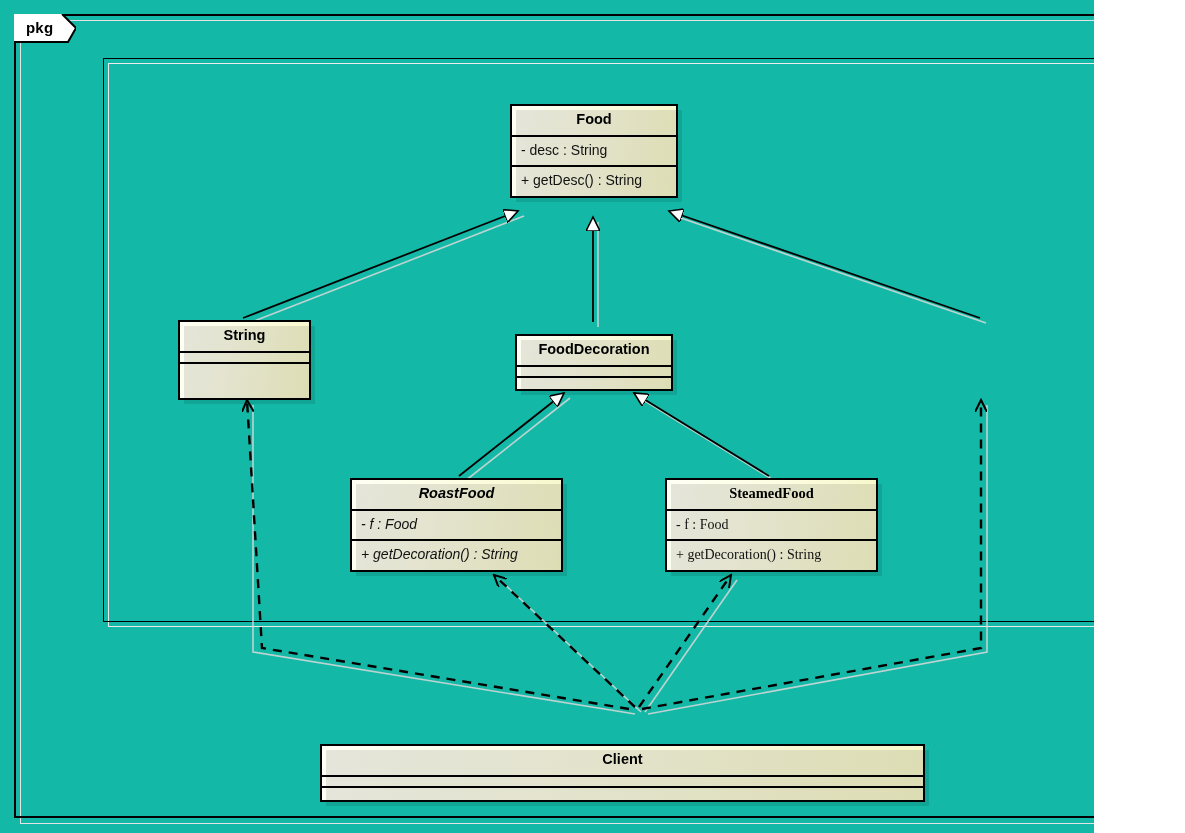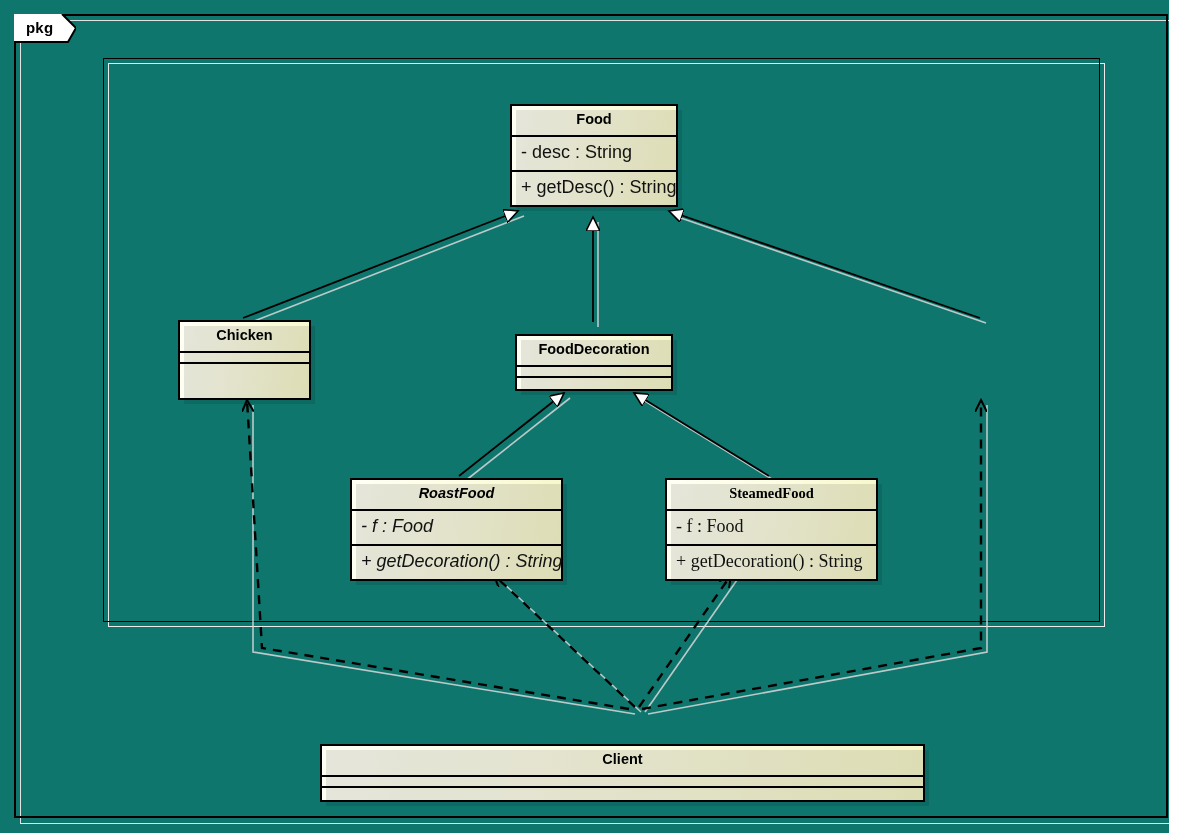--- a/index.html
+++ b/index.html
@@ -4,24 +4,25 @@
 <title>UML Class Diagram</title>
 <style>
   html, body {
     margin: 0;
     padding: 0;
     background: #ffffff;
     font-family: "Liberation Sans", sans-serif;
   }
   #canvas {
     position: relative;
-    width: 1169px;
+    width: 1071px;
     height: 833px;
-    background: #0f766e;
+    background: #14b8a6;
     overflow: hidden;
+    padding-left: 23px;
   }
 
   
   .outer-frame {
     position: absolute;
     left: 14px;
     top: 14px;
     width: 1154px;
     height: 804px;
     border: 2px solid #000000;
@@ -118,21 +119,21 @@
     line-height: 1.1;
     white-space: nowrap;
   }
   .cls-name.abstract { }
 
   .cls-sep {
     height: 0;
     border-top: 2px solid #000000;
   }
   .cls-row {
-    font-size: 18px;
+    font-size: 14px;
     color: #111111;
     padding: 6px 9px 7px 9px;
     white-space: nowrap;
     line-height: 1.1;
   }
   .cls-row.empty { padding: 0; height: 9px; }
   .cls-row.empty-tall { padding: 0; height: 34px; }
   .cls-row.empty-mid { padding: 0; height: 11px; }
   .cls-row.empty-wide { padding: 0; height: 12px; }
 </style>
@@ -193,21 +194,21 @@
 
   <div class="uml-class" style="left:510px; top:104px; width:168px;">
     <div class="cls-name abstract">Food</div>
     <div class="cls-sep"></div>
     <div class="cls-row">- desc : String</div>
     <div class="cls-sep"></div>
     <div class="cls-row">+ getDesc() : String</div>
   </div>
 
   <div class="uml-class" style="left:178px; top:320px; width:133px;">
-    <div class="cls-name">Chicken</div>
+    <div class="cls-name">String</div>
     <div class="cls-sep"></div>
     <div class="cls-row empty"></div>
     <div class="cls-sep"></div>
     <div class="cls-row empty-tall"></div>
   </div>
 
   <div class="uml-class" style="left:515px; top:334px; width:158px;">
     <div class="cls-name abstract">FoodDecoration</div>
     <div class="cls-sep"></div>
     <div class="cls-row empty"></div>

